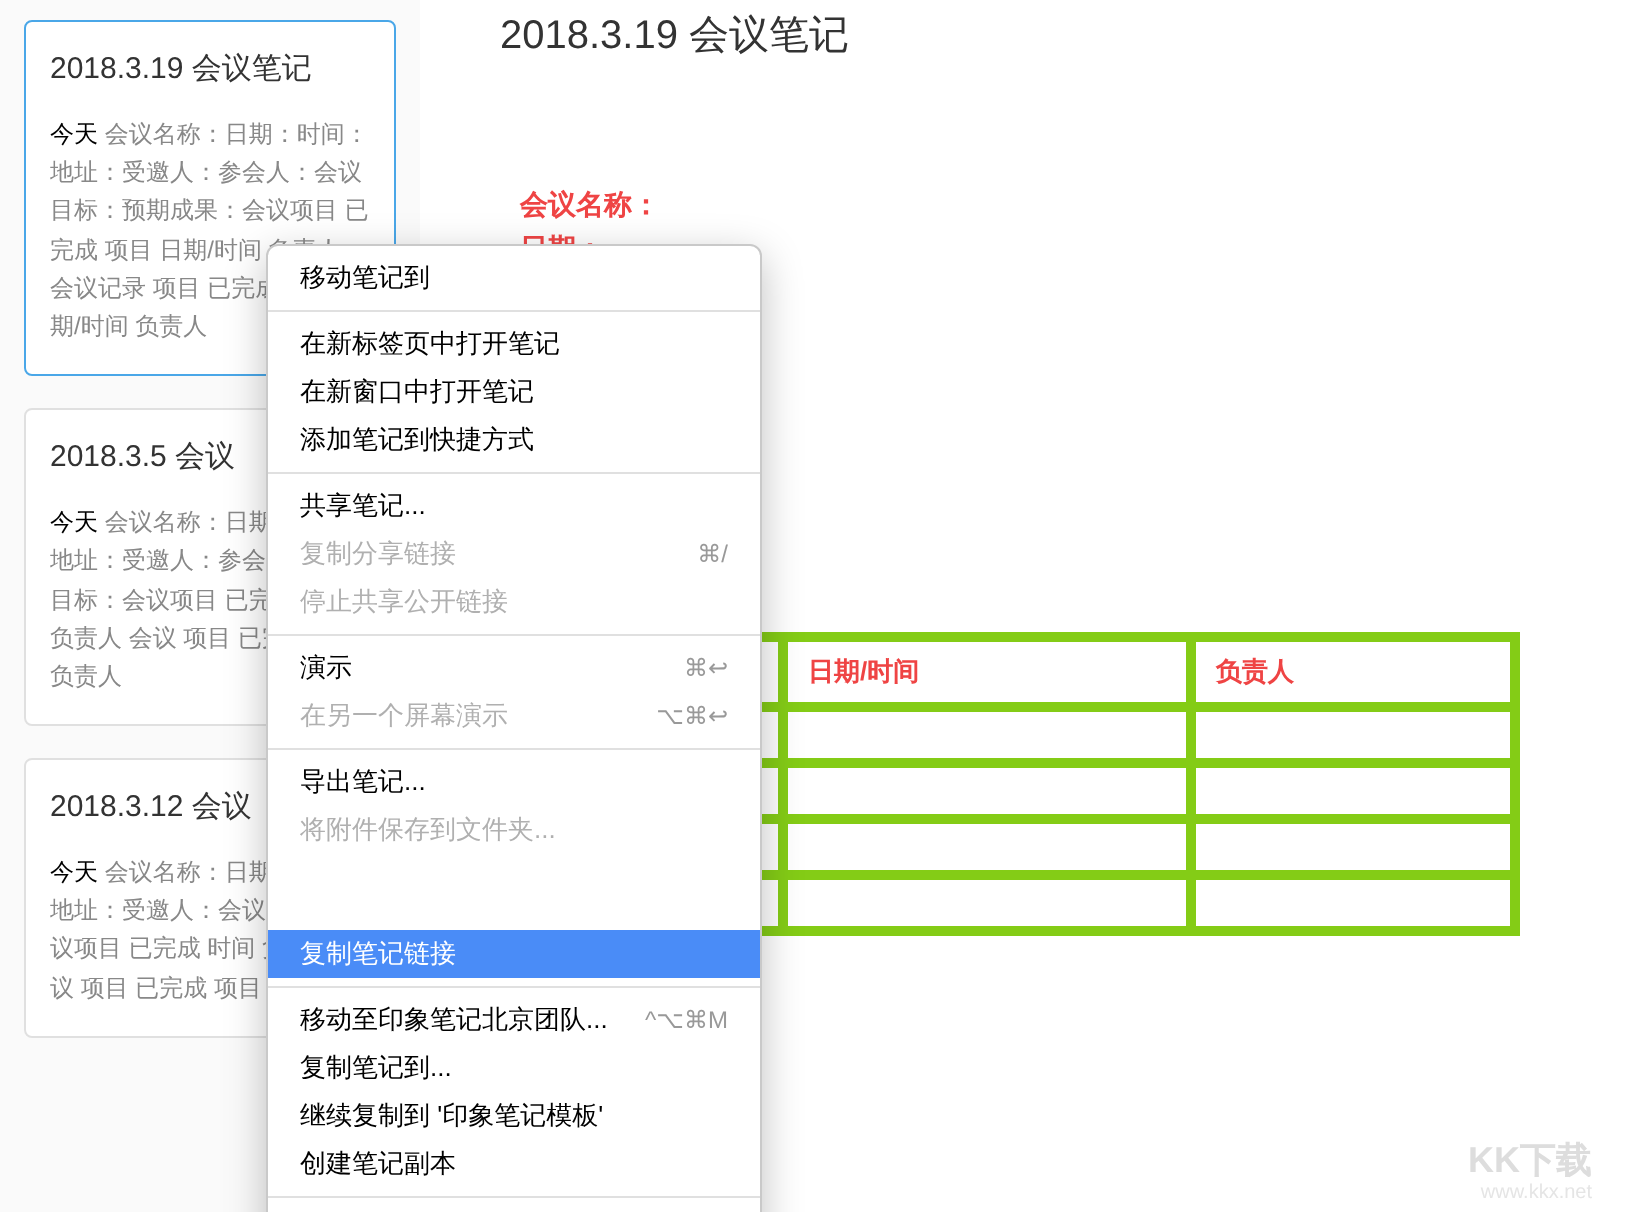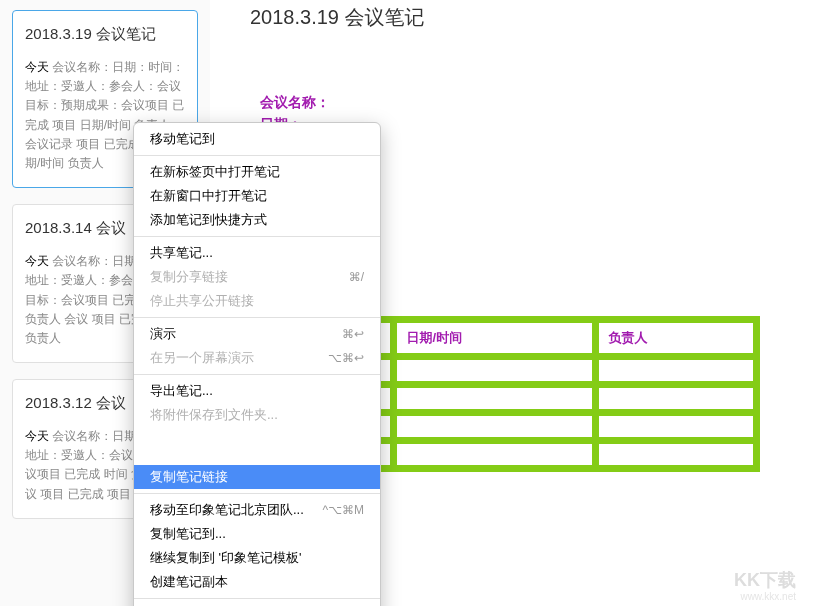--- a/index.html
+++ b/index.html
@@ -56,34 +56,34 @@
     }
     .doc-title {
       font-size: 20px;
       font-weight: 500;
       color: #333;
       padding: 4px 30px 10px 30px;
     }
     .doc-body {
       padding: 50px 30px 0 40px;
       font-size: 14px;
-      color: #a21caf;
+      color: #ef4444;
     }
     .field-line {
       font-weight: 600;
       line-height: 1.6;
       font-size: 14px;
     }
     .agenda-table {
       margin-top: 180px;
       border-collapse: collapse;
       width: 500px;
     }
     .agenda-table td, .agenda-table th {
-      border: 7px solid #84cc16;
+      border: 5px solid #84cc16;
       padding: 6px 10px;
       text-align: left;
       font-size: 13px;
       height: 28px;
     }
     .agenda-table th {
       font-weight: 600;
     }
     .context-menu {
       position: absolute;
@@ -136,21 +136,21 @@
   </style>
 </head>
 <body>
 
 <div class="sidebar">
     <div class="note-card selected">
       <div class="note-title">2018.3.19 会议笔记</div>
       <div class="note-preview"><span class="today">今天 </span>会议名称：日期：时间：地址：受邀人：参会人：会议目标：预期成果：会议项目 已完成 项目 日期/时间 负责人 会议记录 项目 已完成 项目 日期/时间 负责人</div>
     </div>
     <div class="note-card">
-      <div class="note-title">2018.3.14 会议</div>
+      <div class="note-title">2018.3.5 会议</div>
       <div class="note-preview"><span class="today">今天 </span>会议名称：日期：时间：地址：受邀人：参会人：会议目标：会议项目 已完成 时间 负责人 会议 项目 已完成 项目 负责人</div>
     </div>
     <div class="note-card">
       <div class="note-title">2018.3.12 会议</div>
       <div class="note-preview"><span class="today">今天 </span>会议名称：日期：时间：地址：受邀人：会议目标：会议项目 已完成 时间 负责人 会议 项目 已完成 项目 负责人</div>
     </div>
   </div>
 
 <div class="main">
   <div class="doc-title">2018.3.19 会议笔记</div>

